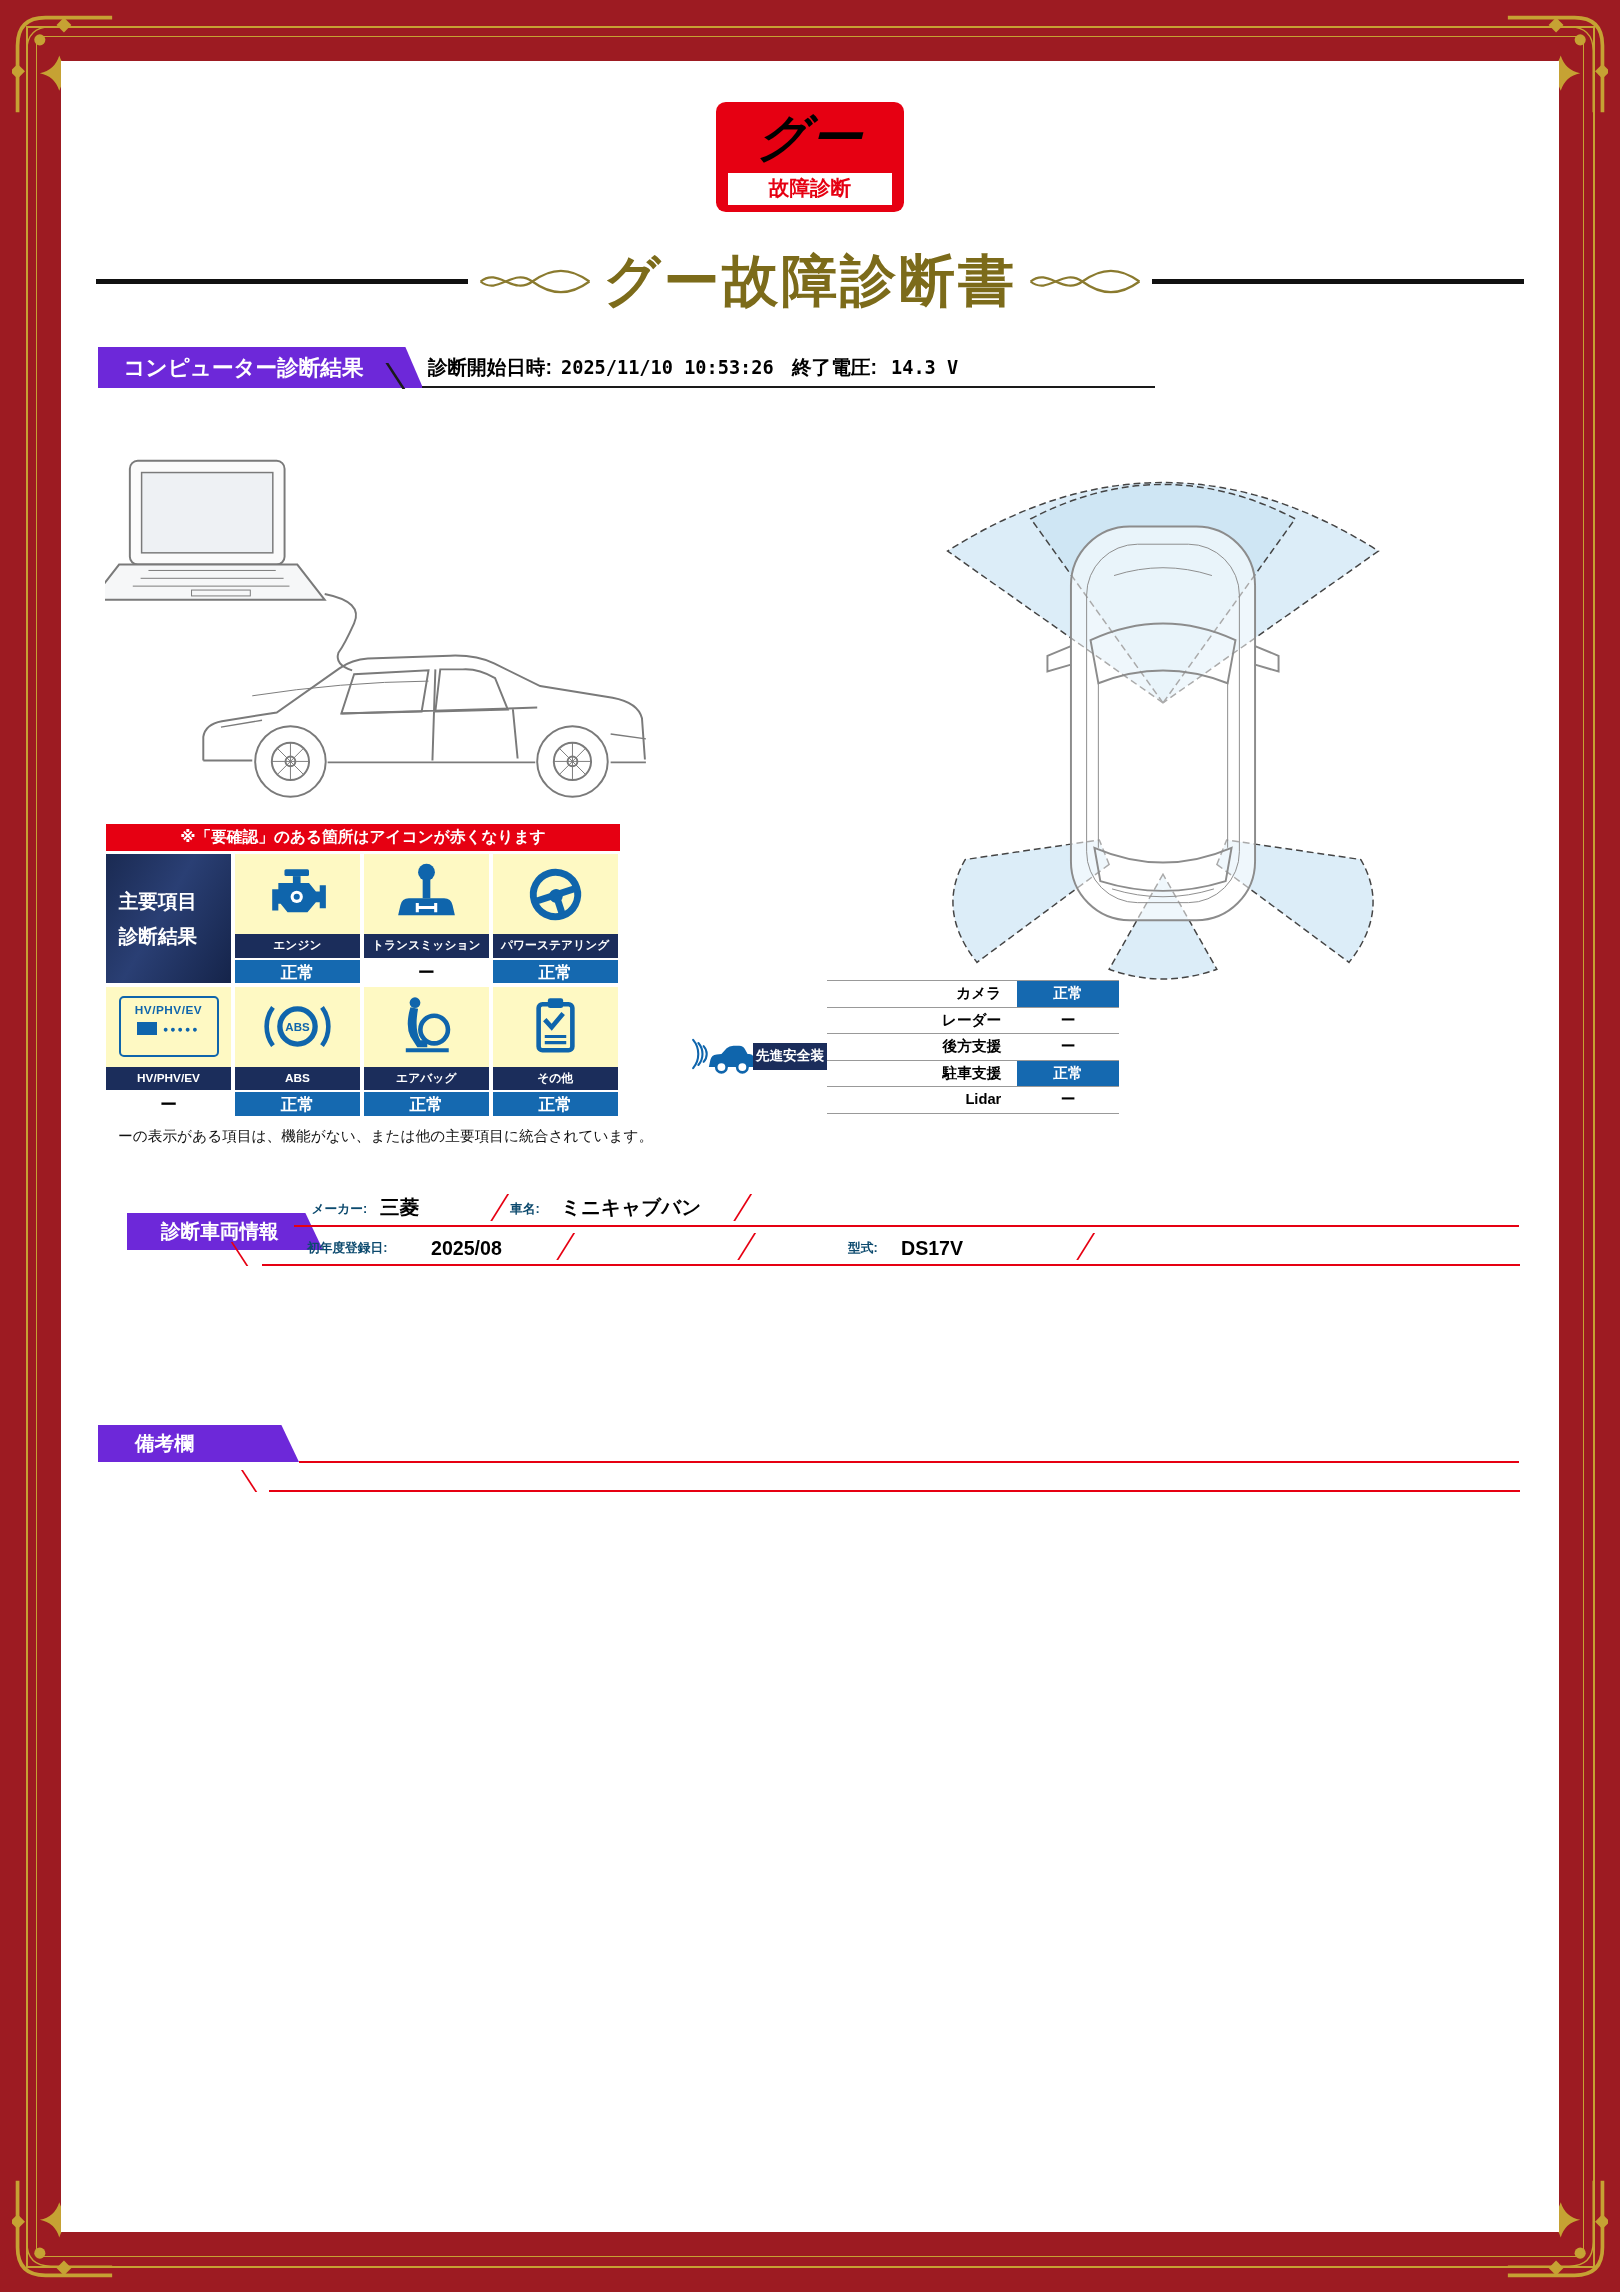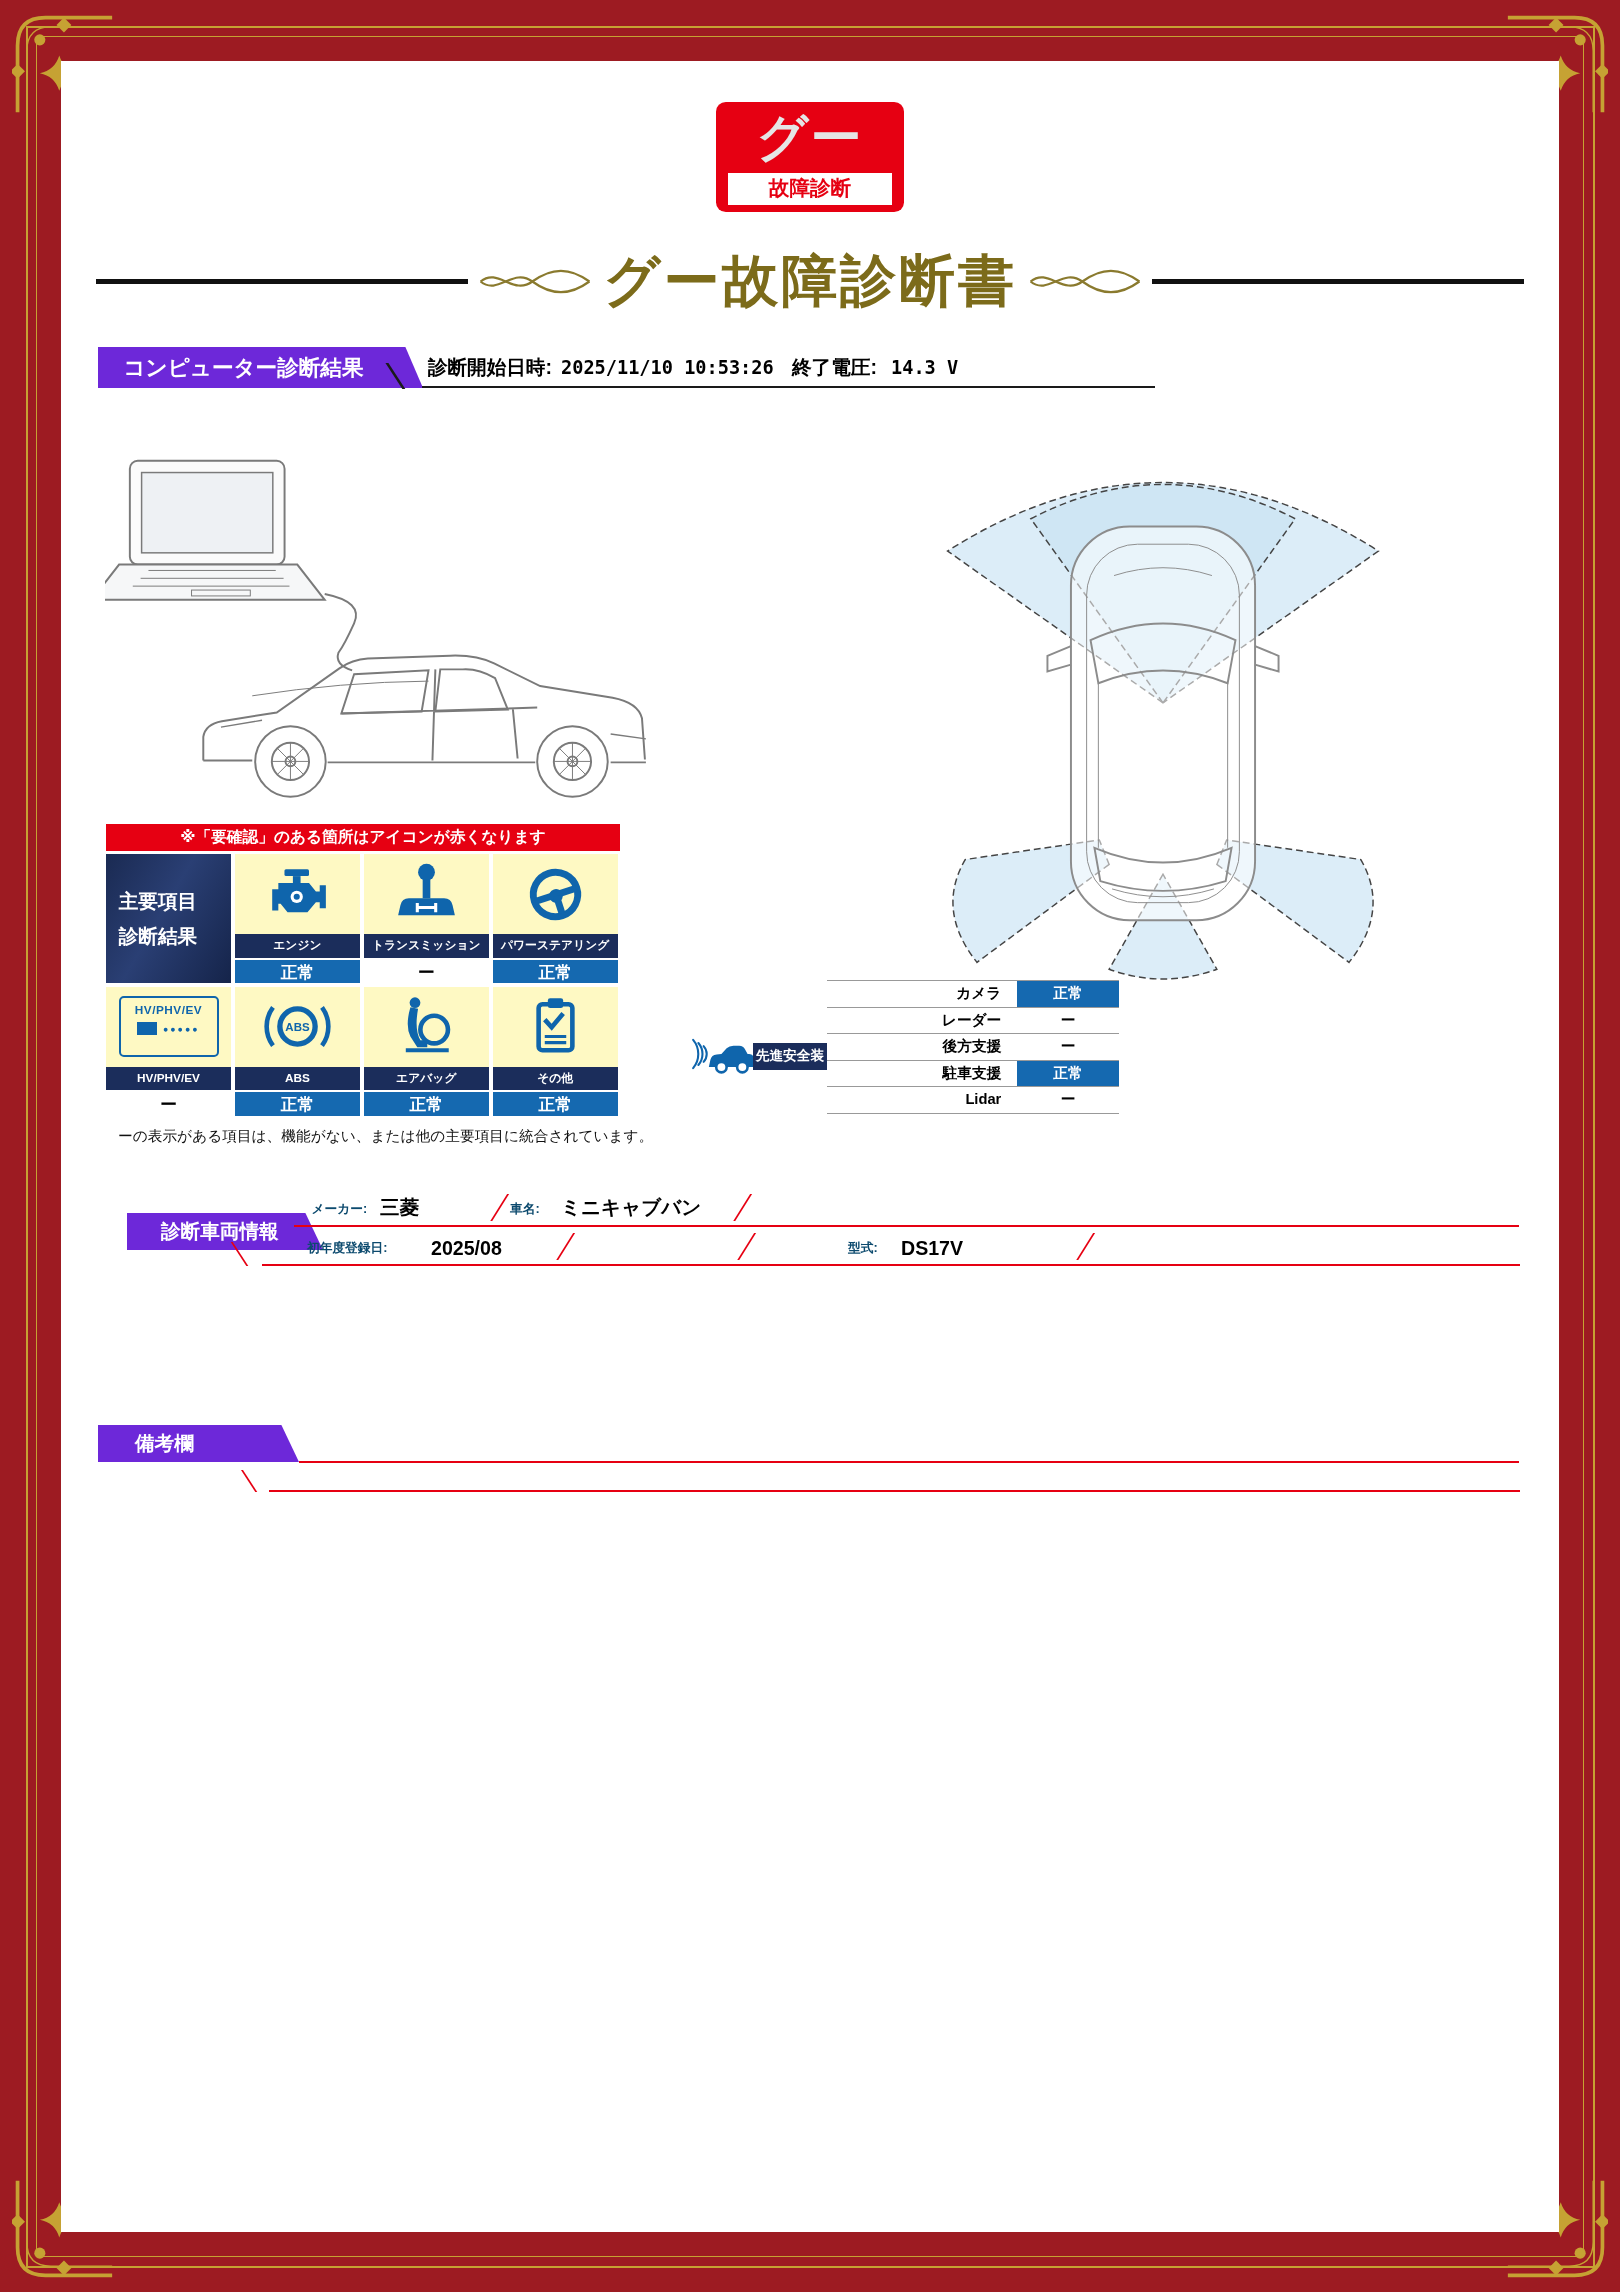--- a/index.html
+++ b/index.html
@@ -13,22 +13,22 @@
   .corner.tl { top:11.8px; left:11.8px; }
   .corner.tr { top:11.8px; right:11.8px; transform:scaleX(-1); }
   .corner.bl { bottom:11.8px; left:11.8px; transform:scaleY(-1); }
   .corner.br { bottom:11.8px; right:11.8px; transform:scale(-1,-1); }
 
   .page { position:absolute; inset:61px; background:#ffffff; }
 
   
   .logo { position:absolute; top:41px; left:50%; transform:translateX(-50%); width:188px; height:110px; }
   .logo-top { position:absolute; inset:0; background:#e60012; border-radius:9.8px; }
-  .logo-goo { position:absolute; top:2px; left:0; right:0; text-align:center; color:#e5e5e5;
-              font-size:51px; font-weight:bold; letter-spacing:2px; }
+  .logo-goo { position:absolute; top:2px; left:0; right:0; text-align:center; color:#000000;
+              font-size:51px; font-weight:bold; font-style:italic; letter-spacing:2px; }
   .logo-sub { position:absolute; bottom:4.9px; left:9.8px; right:9.8px; height:36px; background:#fff;
               border:2.9px solid #e60012; color:#e60012; font-weight:bold; font-size:20.6px;
               text-align:center; line-height:29px; }
 
   
   .title-row { position:absolute; top:188px; left:0; right:0; height:65px;
                display:flex; align-items:center; gap:9.8px; padding:0 35px; }
   .title-line { flex:1; height:4.9px; background:#111; }
   .title-text { font-size:56px; font-weight:bold; color:#7c6b1a; letter-spacing:2.9px; white-space:nowrap; }
   .flourish { width:116px; height:33px; flex:none; }

